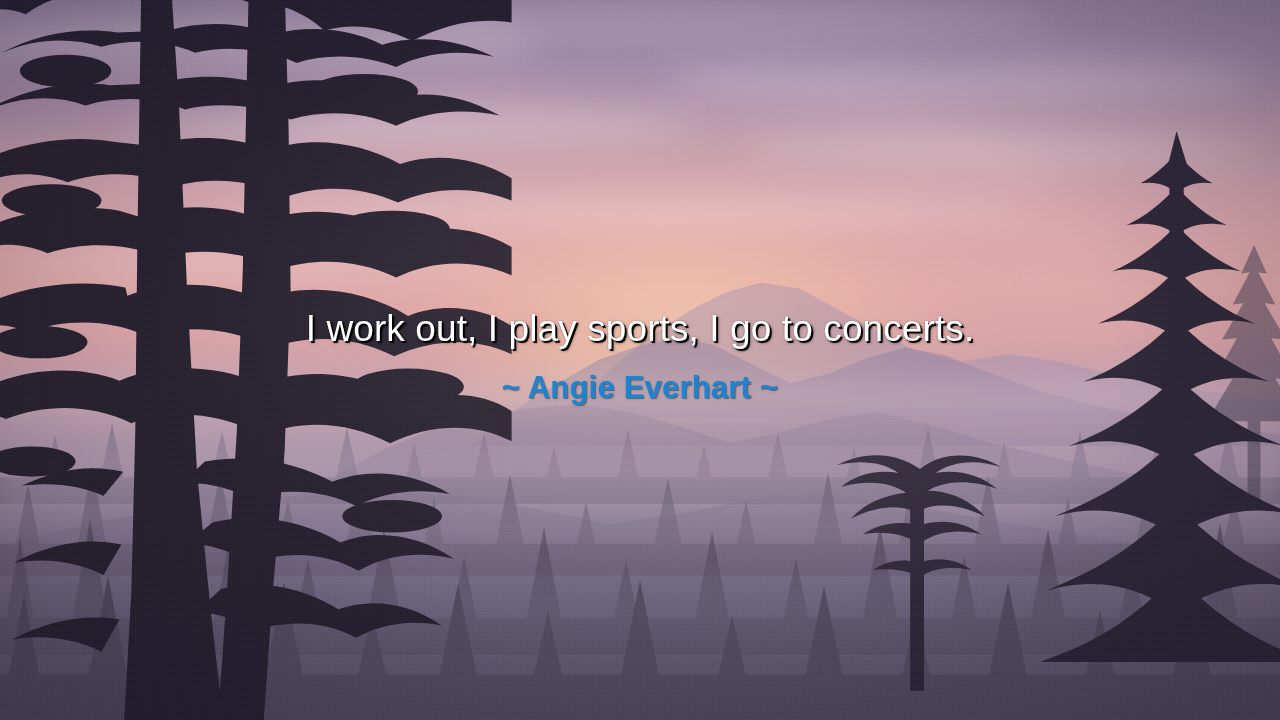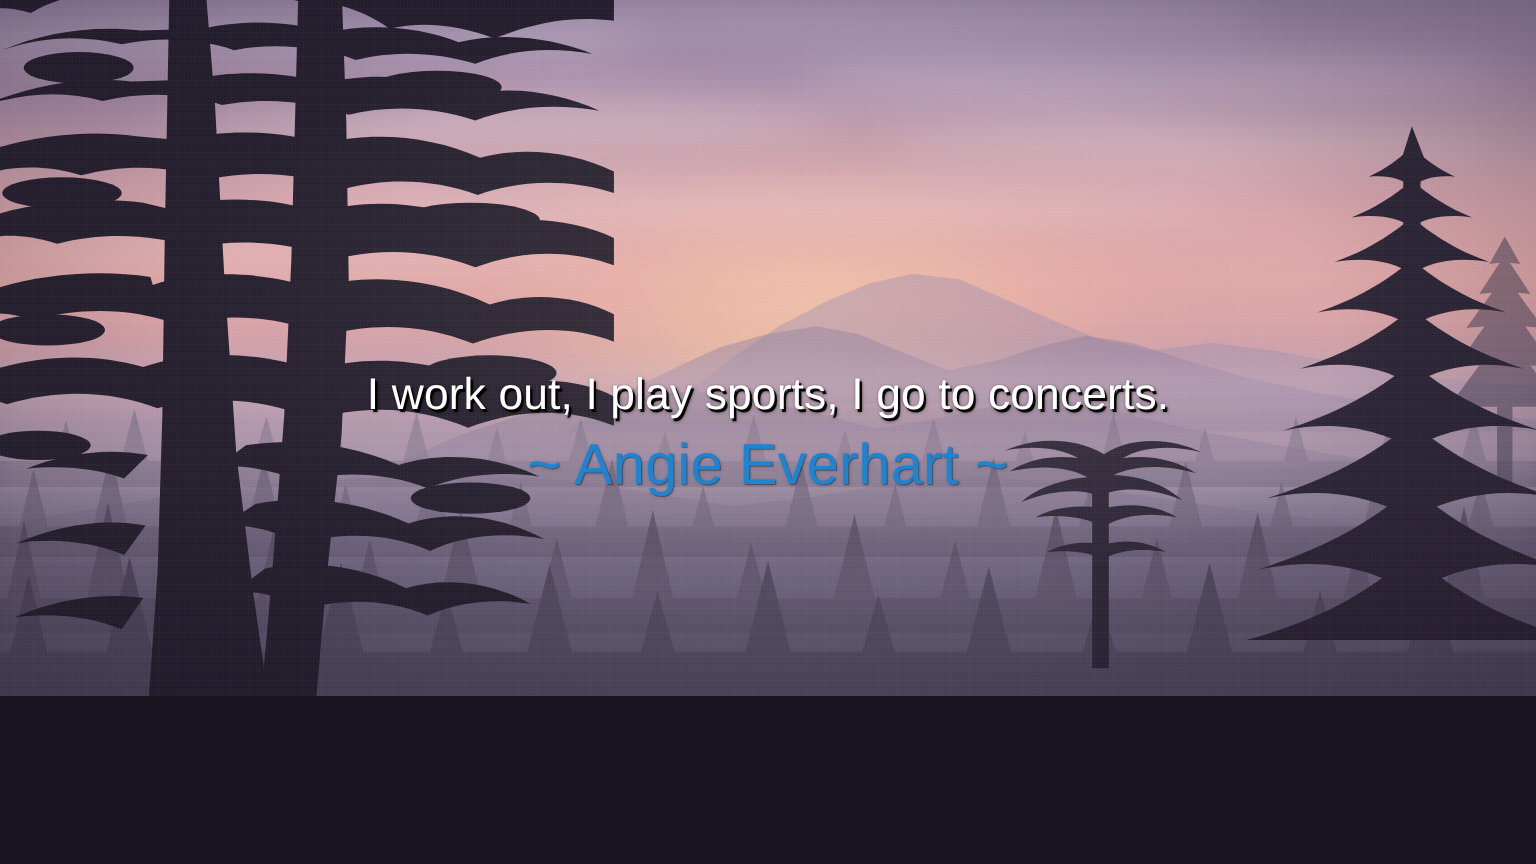--- a/index.html
+++ b/index.html
@@ -6,21 +6,21 @@
   * { margin:0; padding:0; box-sizing:border-box; }
   html, body {
     width:1280px; height:720px;
     overflow:hidden;
     background:#1a1520;
     font-family:"Liberation Sans", sans-serif;
   }
 
   #stage {
     position:relative;
-    width:1280px; height:580px;
+    width:1280px; height:720px;
     overflow:hidden;
   }
 
   
   .scene { position:absolute; inset:0; }
 
   
   .sky-base {
     position:absolute; inset:0;
     background:
@@ -170,23 +170,23 @@
     text-shadow:
        2px 2px 0 rgba(0,0,0,.92),
        2px 2px 3px rgba(0,0,0,.55),
        0 0 2px rgba(0,0,0,.35);
     white-space:nowrap;
   }
   .quote-author {
     display:block;
     margin-top:16px;
     font-family:"Liberation Sans", sans-serif;
-    font-size:48px;
+    font-size:31px;
     line-height:42px;
-    font-weight:400;
+    font-weight:700;
     color:#1c84d1;
     letter-spacing:.2px;
     text-shadow:
        1px 1px 0 rgba(0,0,0,.30),
        1px 1px 3px rgba(0,0,0,.22);
     white-space:nowrap;
   }
 </style>
 </head>
 <body>

